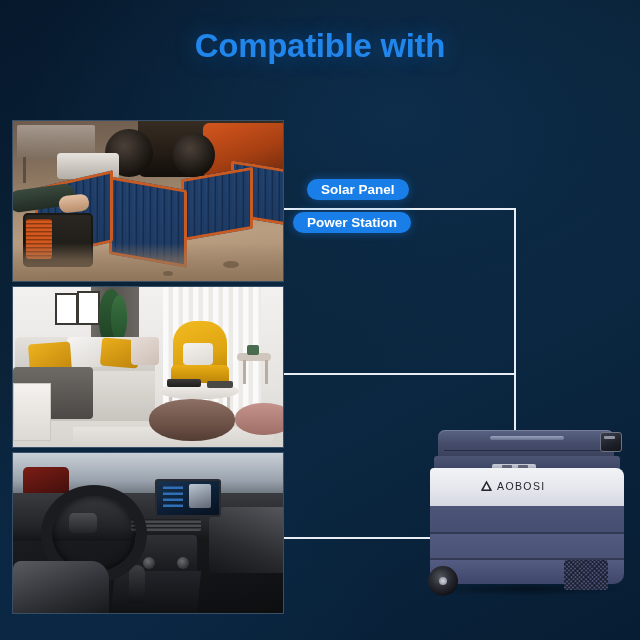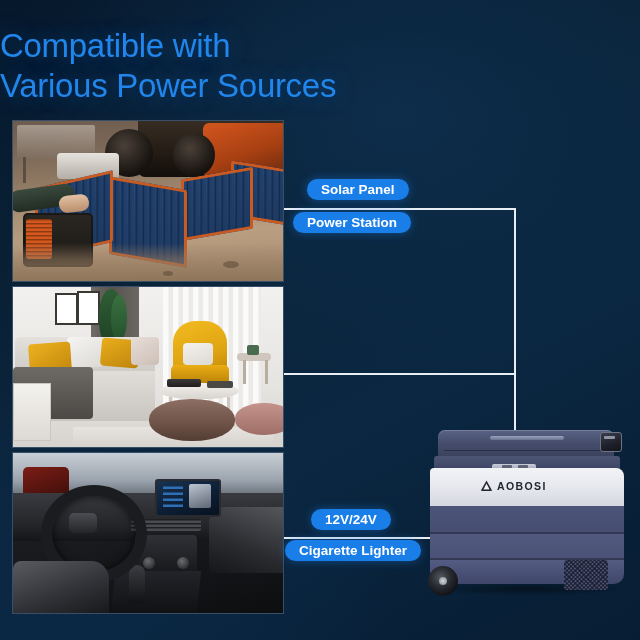--- a/index.html
+++ b/index.html
@@ -11,22 +11,22 @@
   #stage{
     position:relative;width:640px;height:640px;overflow:hidden;
     background:
       radial-gradient(ellipse 600px 420px at 62% 18%, #0d2d4b 0%, rgba(13,45,75,0) 62%),
       radial-gradient(ellipse 520px 380px at 12% 92%, #0a2744 0%, rgba(10,39,68,0) 60%),
       linear-gradient(152deg,#06182c 0%, #0a2338 38%, #0b2741 62%, #071d33 100%);
   }
 
   
   .title{
-    position:absolute;left:0;top:26px;width:640px;
-    color:#2186ec;font-weight:normal;font-size:33px;line-height:40px;
+    position:absolute;left:0;top:26px;width:640px;text-align:center;
+    color:#2186ec;font-weight:bold;font-size:33px;line-height:40px;
     letter-spacing:-0.3px;
     text-shadow:0 0 22px rgba(24,110,210,.45);
   }
   .title .l2{display:block;}
 
   
   .ln{position:absolute;background:#e8eef4;}
   .ln.h{height:2px;}
   .ln.v{width:2px;}
 
@@ -194,32 +194,31 @@
   .cl-grille{position:absolute;left:140px;top:136px;width:44px;height:30px;border-radius:3px;
     background:
       repeating-linear-gradient(45deg,rgba(18,20,34,.55) 0 1.5px,transparent 1.5px 3px),
       repeating-linear-gradient(-45deg,rgba(18,20,34,.55) 0 1.5px,transparent 1.5px 3px),
       #4a5274;}
   .cl-wheel{position:absolute;left:4px;top:142px;width:30px;height:30px;border-radius:50%;
     background:radial-gradient(circle at 42% 38%,#55575f 0%,#2a2c33 38%,#121318 72%,#0a0b0e 100%);}
   .cl-wheelHub{position:absolute;left:15px;top:153px;width:8px;height:8px;border-radius:50%;
     background:radial-gradient(circle,#d4d7de,#7b808c);}
   .cl-logo{position:absolute;left:56px;top:56px;display:flex;align-items:center;gap:4px;}
-  .cl-logoTxt{color:#22262e;font-size:10.5px;font-weight:bold;letter-spacing:1.4px;}
+  .cl-logoTxt{color:#22262e;font-size:10.5px;font-weight:normal;letter-spacing:1.4px;}
   .cl-shadow{position:absolute;left:2px;top:158px;width:200px;height:14px;border-radius:50%;
     background:radial-gradient(ellipse,rgba(0,0,0,.42),rgba(0,0,0,0) 72%);}
 </style>
 </head>
 <body>
 
 <div id="stage">
 
   <div class="title">
     <span>Compatible with</span>
-    <span class="l2">Various Power Sources</span>
   </div>
 
   <div class="ln h" style="left:282px;top:208px;width:234px;"></div>
   <div class="ln v" style="left:514px;top:208px;height:222px;"></div>
 
   <div class="ln h" style="left:282px;top:373px;width:234px;"></div>
 
   <div class="ln h" style="left:282px;top:537px;width:190px;"></div>
 
   <div class="photo p1">
@@ -297,23 +296,21 @@
     <div class="hub"></div>
     <div class="seat"></div>
   </div>
 
   <div class="pill" style="left:293px;top:212px;">Power Station</div>
 
   <div class="pill" style="left:307px;top:179px;">Solar Panel</div>
 
 
 
-  <div class="pill" style="left:311px;top:509px;">12V/24V</div>
-
-  <div class="pill" style="left:285px;top:540px;">Cigarette Lighter</div>
+
 
   <div id="cooler">
     <div class="cl-shadow"></div>
     <div class="cl-lid"></div>
     <div class="cl-lidline"></div>
     <div class="cl-lidseam"></div>
     <div class="cl-lid2"></div>
     <div class="cl-latch"></div>
     <div class="cl-latch2"></div>
     <div class="cl-latch3"></div>

